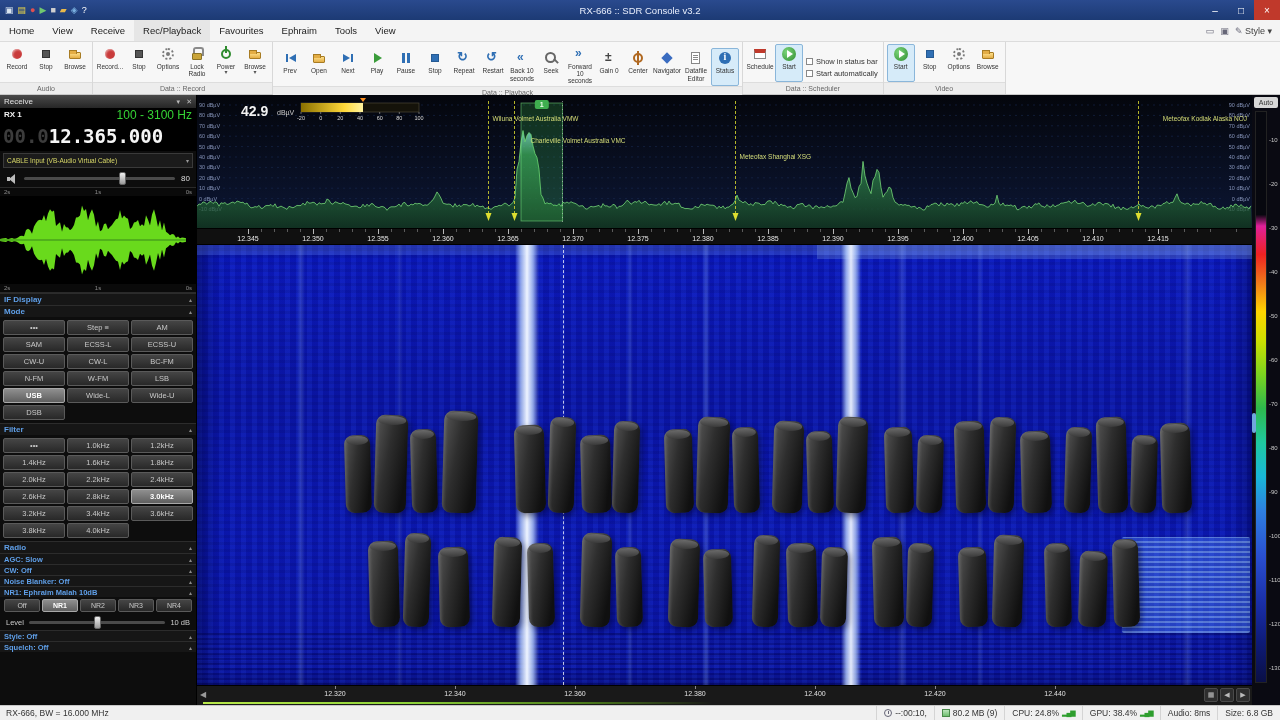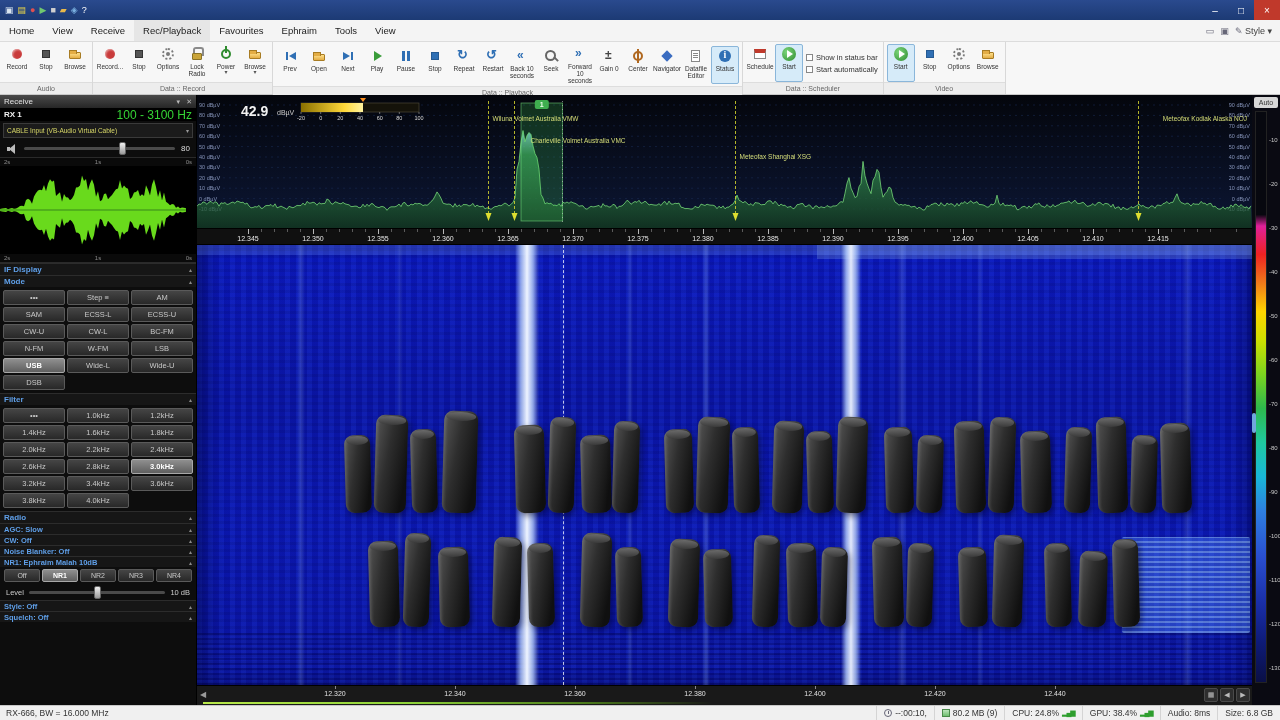--- a/index.html
+++ b/index.html
@@ -20,21 +20,21 @@
 .menubar{position:absolute;left:0;top:20px;width:100%;height:22px;background:#f4f4f4;border-bottom:1px solid #dcdcdc;display:flex;align-items:center;}
 .menu-items{display:flex;height:100%;}
 .menu-item{padding:0 9px;font-size:9.5px;color:#222;display:flex;align-items:center;}
 .menu-item.active{background:#e6e6e6;}
 .menu-right{margin-left:auto;display:flex;align-items:center;gap:6px;padding-right:8px;font-size:9px;color:#444;}
 .mini-ic{font-size:9px;color:#667;}
 
 
 .ribbon{position:absolute;left:0;top:42px;width:100%;height:53px;background:#f7f7f7;border-bottom:1px solid #c9c9c9;display:flex;}
 .ribbon-group{display:flex;flex-direction:column;border-right:1px solid #d8d8d8;}
-.rib-row{flex:1;display:flex;align-items:center;padding:2px 3px 0 3px;gap:1px;}
+.rib-row{flex:1;display:flex;align-items:flex-end;padding:2px 3px 0 3px;gap:1px;}
 .rib-btn{width:28px;min-height:38px;display:flex;flex-direction:column;align-items:center;padding:1px 0;border:1px solid transparent;border-radius:2px;}
 .rib-btn.active{background:#d6ebf9;border-color:#8ab6da;}
 .rib-lbl{font-size:6.5px;color:#333;text-align:center;line-height:1.1;margin-top:1px;}
 .rib-dd{font-size:6px;color:#555;line-height:5px;}
 .rib-glabel{height:12px;background:#ededed;border-top:1px solid #ddd;font-size:7px;color:#666;text-align:center;line-height:12px;white-space:nowrap;padding:0 4px;}
 .rib-checks{display:flex;flex-direction:column;gap:3px;padding:4px 2px;}
 .rib-check{display:flex;align-items:center;gap:3px;font-size:7.5px;color:#333;white-space:nowrap;}
 .cbox{width:7px;height:7px;border:1px solid #888;background:#fff;}
 
 
@@ -171,20 +171,21 @@
     <div class="qicons">
         <span class="qic" style="color: rgb(216, 228, 240);">▣</span>
         <span class="qic" style="color: rgb(232, 212, 74);">▤</span>
         <span class="qic" style="color: rgb(224, 80, 80);">●</span>
         <span class="qic" style="color: rgb(112, 200, 112);">▶</span>
         <span class="qic" style="color: rgb(208, 208, 208);">■</span>
         <span class="qic" style="color: rgb(232, 184, 74);">▰</span>
         <span class="qic" style="color: rgb(122, 176, 224);">◈</span>
         <span class="qic" style="color: rgb(255, 255, 255);">?</span>
       </div>
+    <div class="title">RX-666 :: SDR Console v3.2</div>
     <div class="winctl">
       <div class="win-btn">–</div>
       <div class="win-btn">□</div>
       <div class="win-btn close">×</div>
     </div>
   </div>
 
   <div class="menubar">
     <div class="menu-items" id="menuItems">
         <div class="menu-item">Home</div>
@@ -373,20 +374,24 @@
       <div class="panel-header">
         <span>Receive</span>
         <span class="ph-icons">
           <span>▾</span>
           <span>✕</span>
         </span>
       </div>
       <div class="rx-row">
         <span class="rx">RX 1</span>
         <span class="bw">100 - 3100 Hz</span>
+      </div>
+      <div class="freq-row">
+        <span class="dim">00.0</span>
+          <span class="freq">12.365.000</span>
       </div>
       <div class="device-row">
         <span>CABLE Input (VB-Audio Virtual Cable)</span>
         <span class="dd">▾</span>
       </div>
       <div class="vol-row">
         <span class="ic-speaker"></span>
         <span class="slider">
             <span class="thumb" style="left:63%"></span>
           </span>

